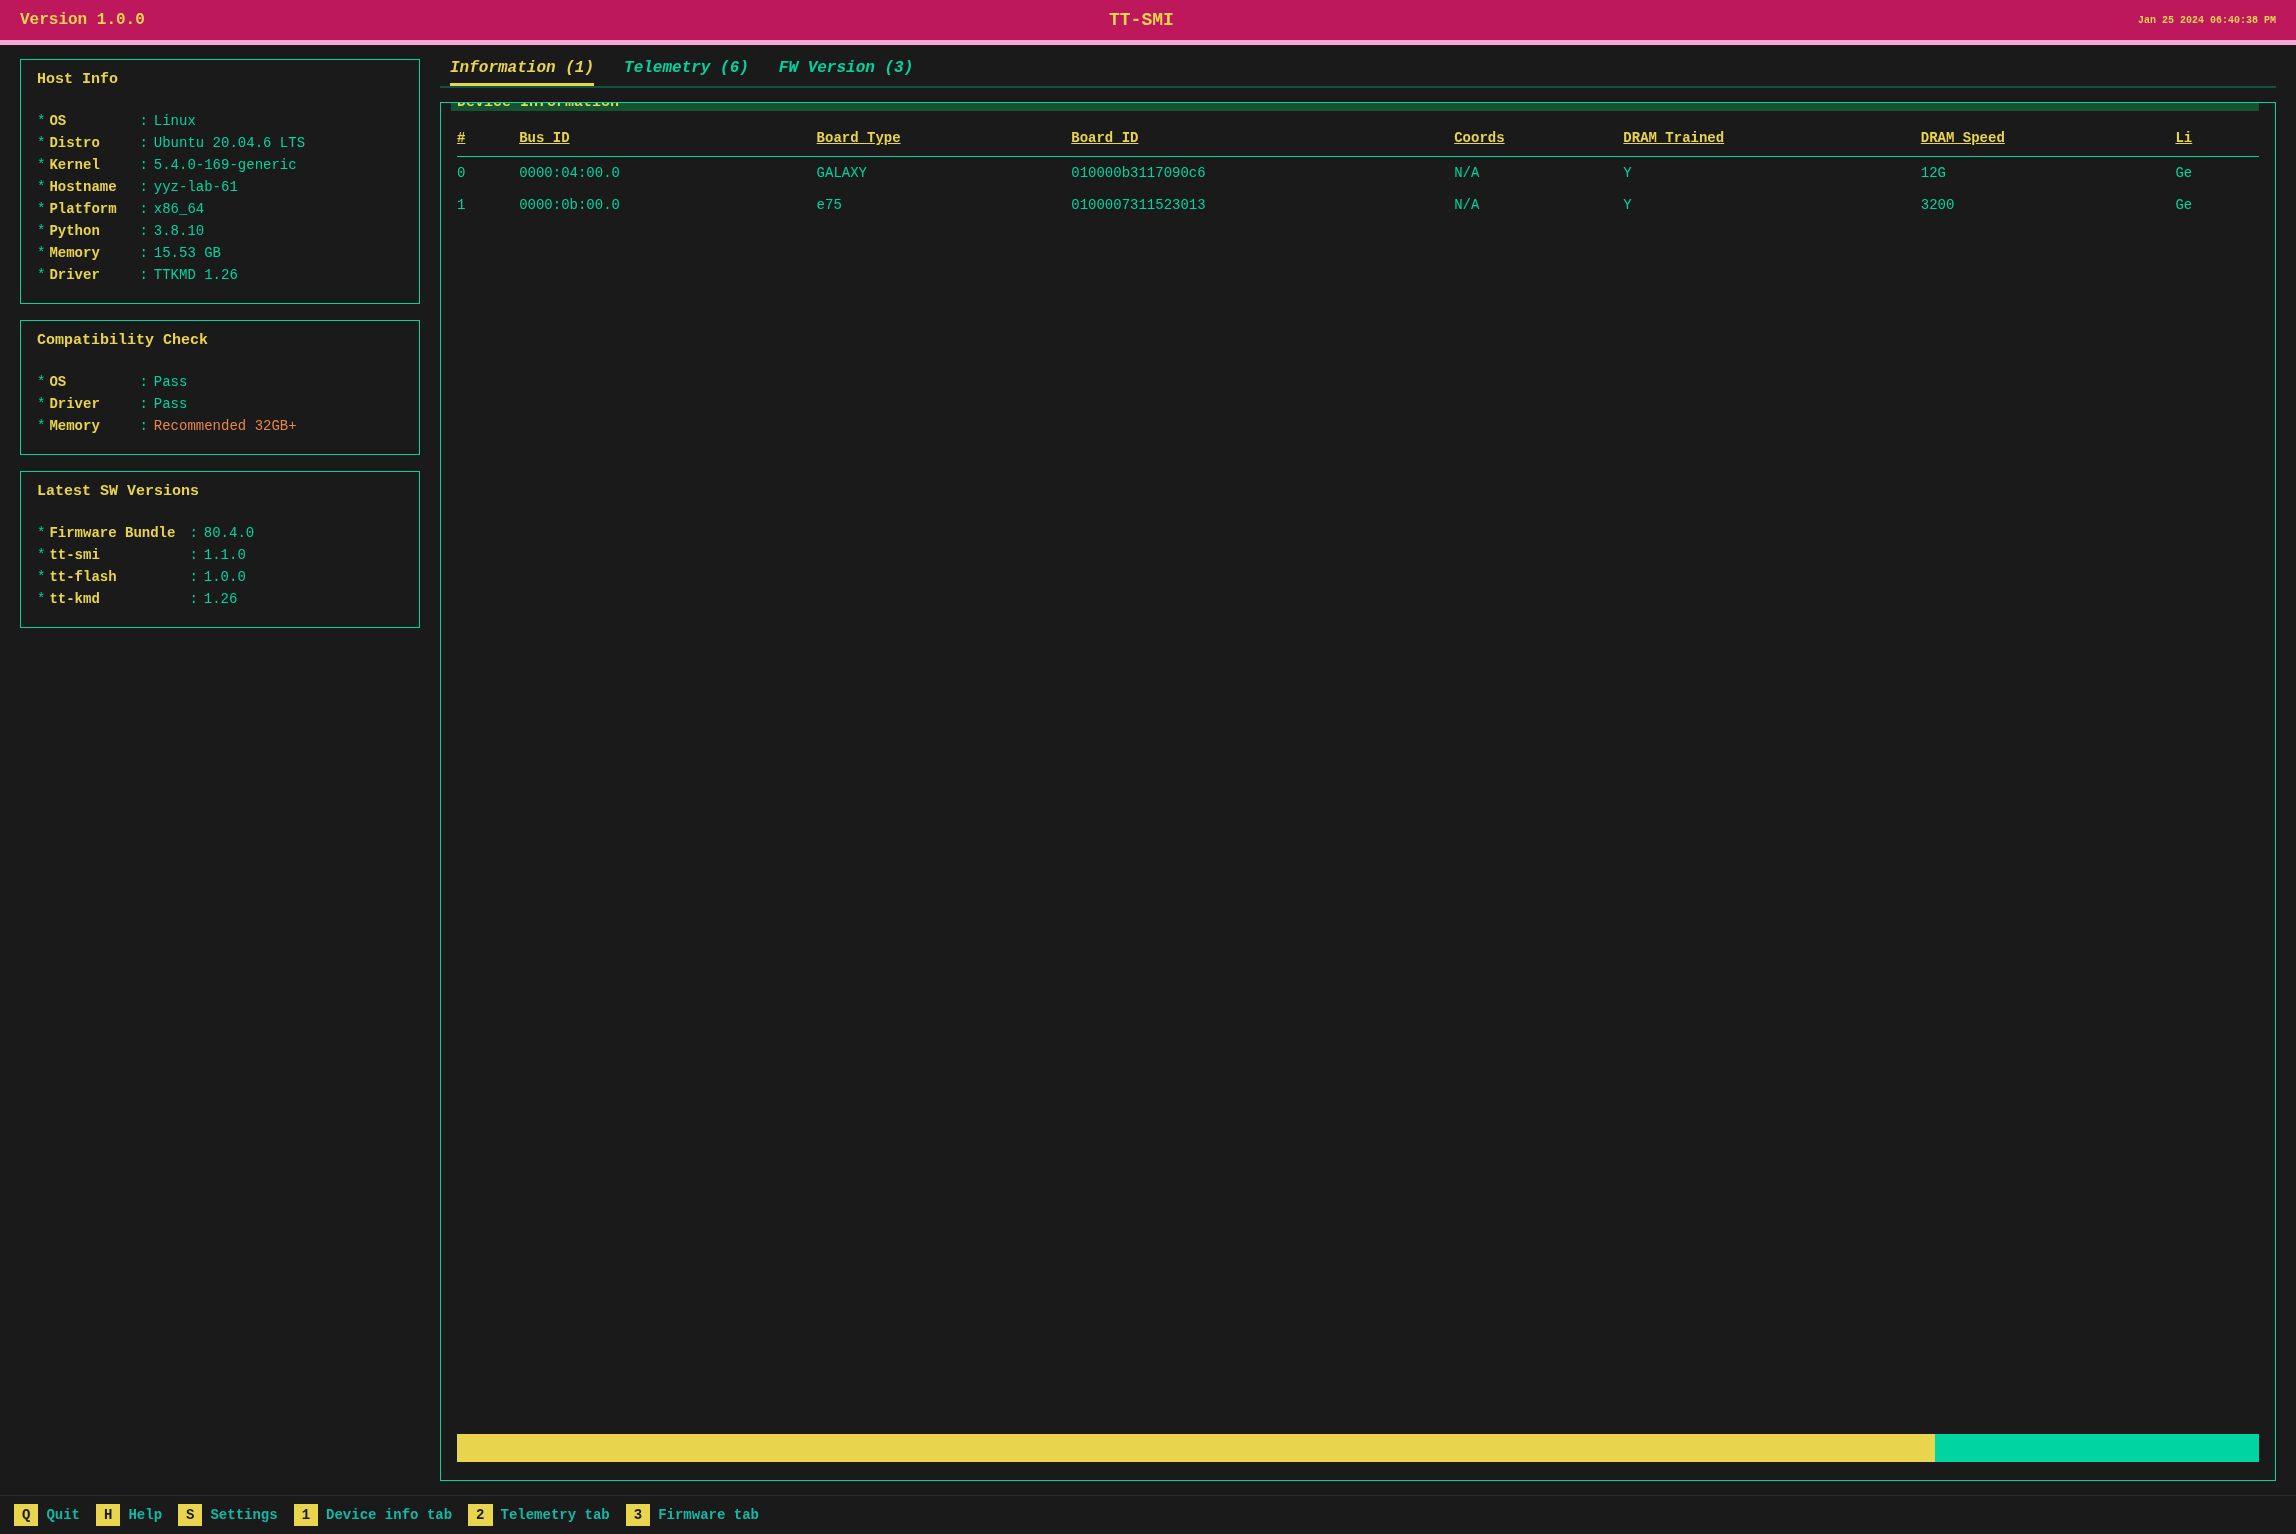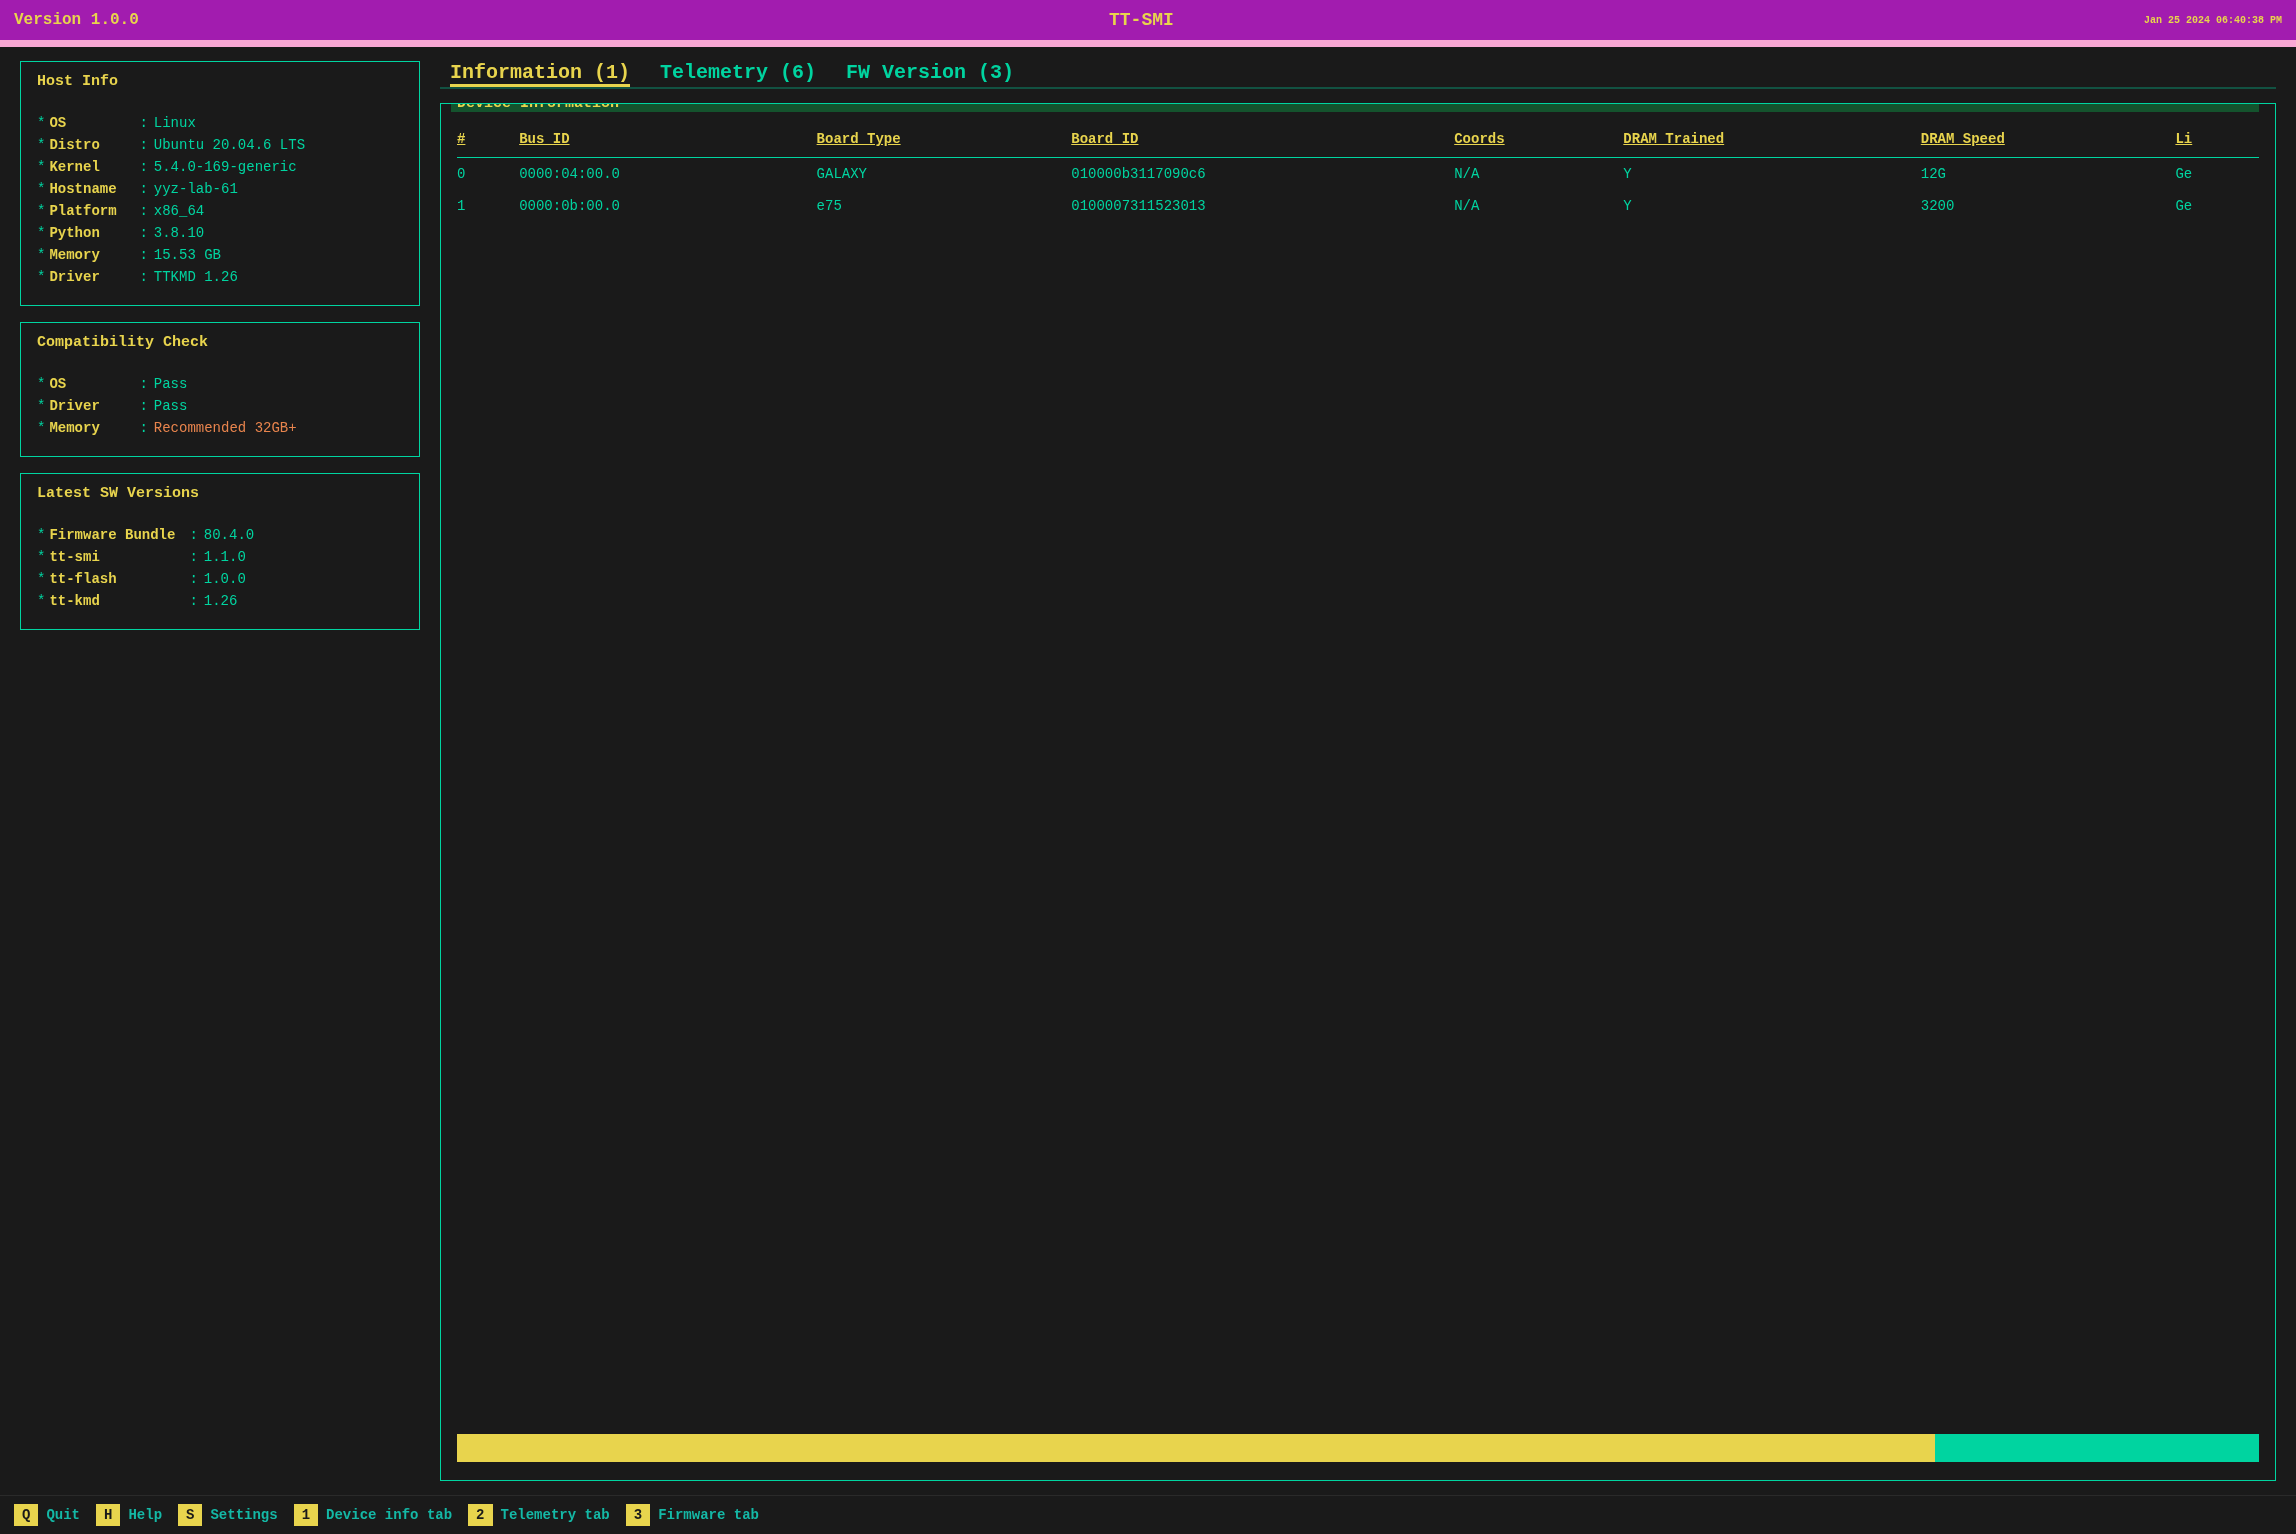--- a/index.html
+++ b/index.html
@@ -10,26 +10,26 @@
       font-size: 14px;
       width: 2296px;
       height: 1534px;
       overflow: hidden;
       display: flex;
       flex-direction: column;
     }
 
     
     .header {
-      background: #a21caf;
-      padding: 10px 14px;
+      background: #be185d;
+      padding: 10px 20px;
       display: flex;
       justify-content: space-between;
       align-items: center;
-      border-bottom: 7px solid #f9a8d4;
+      border-bottom: 5px solid #f9a8d4;
     }
     .header-version {
       color: #e8d44d;
       font-weight: bold;
       font-size: 16px;
     }
     .header-title {
       color: #e8d44d;
       font-weight: bold;
       font-size: 18px;
@@ -118,23 +118,25 @@
     
     .tabs {
       display: flex;
       gap: 30px;
       margin-bottom: 0;
       padding-left: 10px;
     }
     .tab {
       color: #00d4a0;
       font-weight: bold;
-      font-size: 20px;
+      font-size: 16px;
       cursor: pointer;
+      padding-bottom: 6px;
       border-bottom: 3px solid transparent;
+      font-style: italic;
     }
     .tab.active {
       color: #e8d44d;
       border-bottom: 3px solid #e8d44d;
     }
     .tab-divider {
       height: 2px;
       background: #00d4a0;
       margin-bottom: 14px;
       opacity: 0.3;

